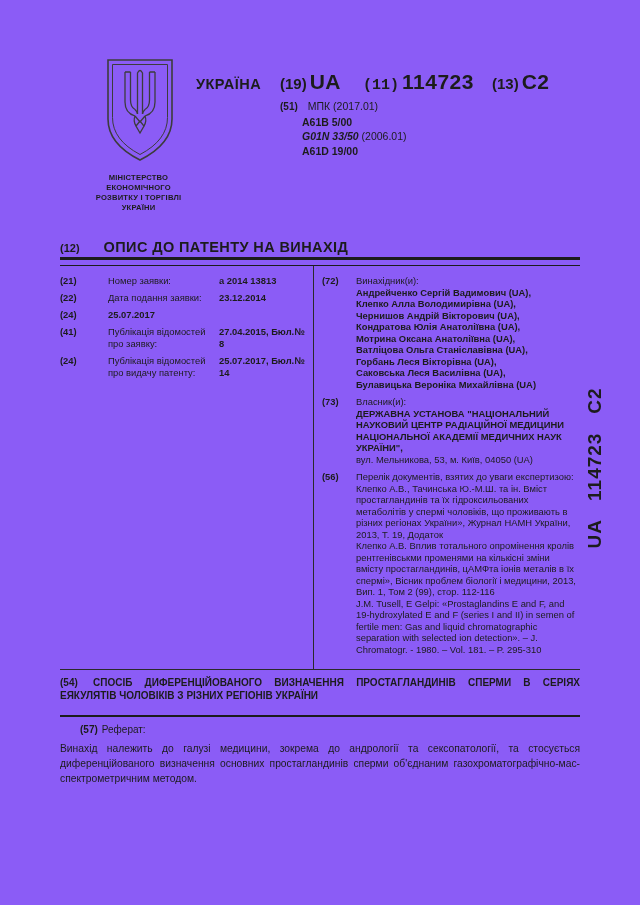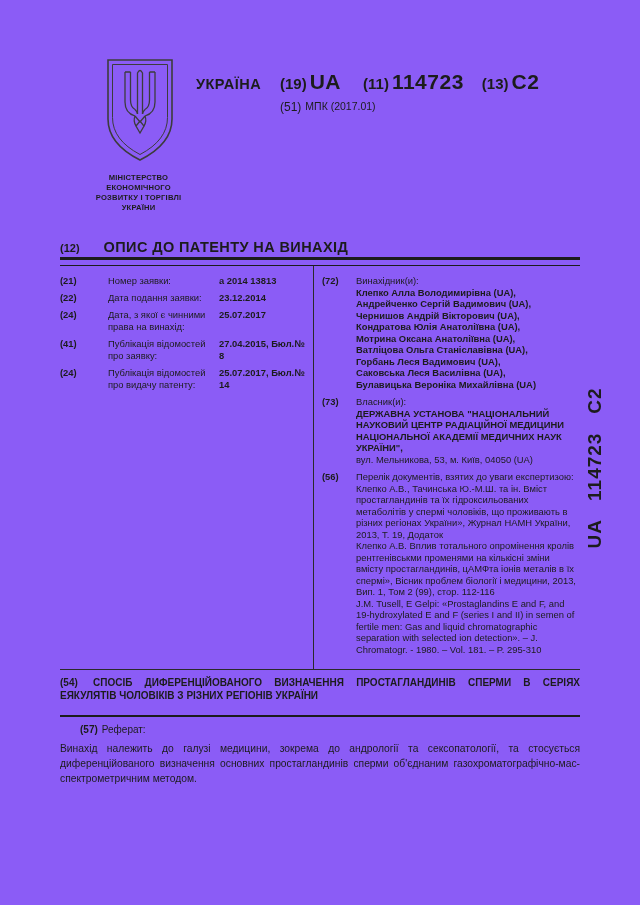--- a/index.html
+++ b/index.html
@@ -7,25 +7,25 @@
     position:relative;width:640px;height:905px;background:#8b5cf6;
     font-family:"Liberation Sans","DejaVu Sans",sans-serif;color:#1c1c1c;
     overflow:hidden;margin:0 auto;
   }
   
   .emblem{position:absolute;left:103px;top:57px;width:74px;height:106px;}
   .country{position:absolute;left:196px;top:76px;font-size:14.5px;font-weight:bold;letter-spacing:.5px;}
   .publine{position:absolute;left:280px;top:70px;display:flex;align-items:baseline;white-space:nowrap;}
   .publine .snum{font-size:15px;font-weight:600;margin-right:3px;}
   .publine .big{font-size:21px;font-weight:bold;letter-spacing:.5px;}
-  .publine .gap1{margin-left:22px;}
+  .publine .gap1{margin-left:22px;font-family:Liberation Mono, monospace;}
   .publine .gap2{margin-left:18px;}
   .ipc{position:absolute;left:280px;top:99px;font-size:10.5px;line-height:14.5px;}
   .ipc .head{display:flex;}
-  .ipc .snum{font-size:12px;font-weight:400;margin-right:4px;padding-top:1px;}
+  .ipc .snum{font-size:10px;font-weight:700;margin-right:10px;padding-top:1px;}
   .ipc .codes{margin-left:22px;font-weight:bold;}
   .ipc .codes .it{font-style:italic;}
   .ipc .codes .reg{font-weight:normal;font-style:normal;}
   .ministry{position:absolute;left:86px;top:173px;width:105px;text-align:center;
     font-size:7.6px;font-weight:bold;line-height:10px;letter-spacing:.2px;}
   
   .doctype{position:absolute;left:60px;top:239px;display:flex;align-items:baseline;}
   .doctype .snum{font-size:11px;font-weight:600;margin-right:24px;}
   .doctype .t{font-size:14.5px;font-weight:bold;letter-spacing:.4px;}
   .rule-thick{position:absolute;left:60px;top:257px;width:520px;height:3px;background:#1c1c1c;}
@@ -91,20 +91,25 @@
     <span class="big">114723</span>
     <span class="snum gap2">(13)</span>
     <span class="big">C2</span>
   </div>
 
   <div class="ipc">
     <div class="head">
       <span class="snum">(51)</span>
       <span>МПК (2017.01)</span>
     </div>
+    <div class="codes">
+      <div><span>A61B 5/00</span><span class="reg"></span></div>
+      <div><span class="it">G01N 33/50</span><span class="reg"> (2006.01)</span></div>
+      <div><span>A61D 19/00</span><span class="reg"></span></div>
+    </div>
   </div>
 
   <div class="ministry">
     <div>МІНІСТЕРСТВО</div>
     <div>ЕКОНОМІЧНОГО</div>
     <div>РОЗВИТКУ І ТОРГІВЛІ</div>
     <div>УКРАЇНИ</div>
   </div>
 
   <div class="doctype">
@@ -121,21 +126,20 @@
       <span class="lab">Номер заявки:</span>
       <span class="val">а 2014 13813</span>
     </div>
     <div class="lrow">
       <span class="num">(22)</span>
       <span class="lab">Дата подання заявки:</span>
       <span class="val">23.12.2014</span>
     </div>
     <div class="lrow">
       <span class="num">(24)</span>
-      <span class="lab">Дата, з якої є чинними права на винахід:</span>
       <span class="val">25.07.2017</span>
     </div>
     <div class="lrow">
       <span class="num">(41)</span>
       <span class="lab">Публікація відомостей про заявку:</span>
       <span class="val">27.04.2015, Бюл.№ 8</span>
     </div>
     <div class="lrow">
       <span class="num">(24)</span>
       <span class="lab">Публікація відомостей про видачу патенту:</span>
@@ -143,27 +147,27 @@
     </div>
   </div>
 
   <div class="rightcol">
 
     <div class="rsec">
       <span class="num">(72)</span>
       <div>
         <div>Винахідник(и):</div>
         <div class="names">
+          <div>Андрейченко Сергій Вадимович (UA),</div>
           <div>Клепко Алла Володимирівна (UA),</div>
-          <div>Андрейченко Сергій Вадимович (UA),</div>
           <div>Чернишов Андрій Вікторович (UA),</div>
           <div>Кондратова Юлія Анатоліївна (UA),</div>
           <div>Мотрина Оксана Анатоліївна (UA),</div>
           <div>Ватліцова Ольга Станіславівна (UA),</div>
-          <div>Горбань Леся Вадимович (UA),</div>
+          <div>Горбань Леся Вікторівна (UA),</div>
           <div>Саковська Леся Василівна (UA),</div>
           <div>Булавицька Вероніка Михайлівна (UA)</div>
         </div>
       </div>
     </div>
 
     <div class="rsec">
       <span class="num">(73)</span>
       <div>
         <div>Власник(и):</div>

